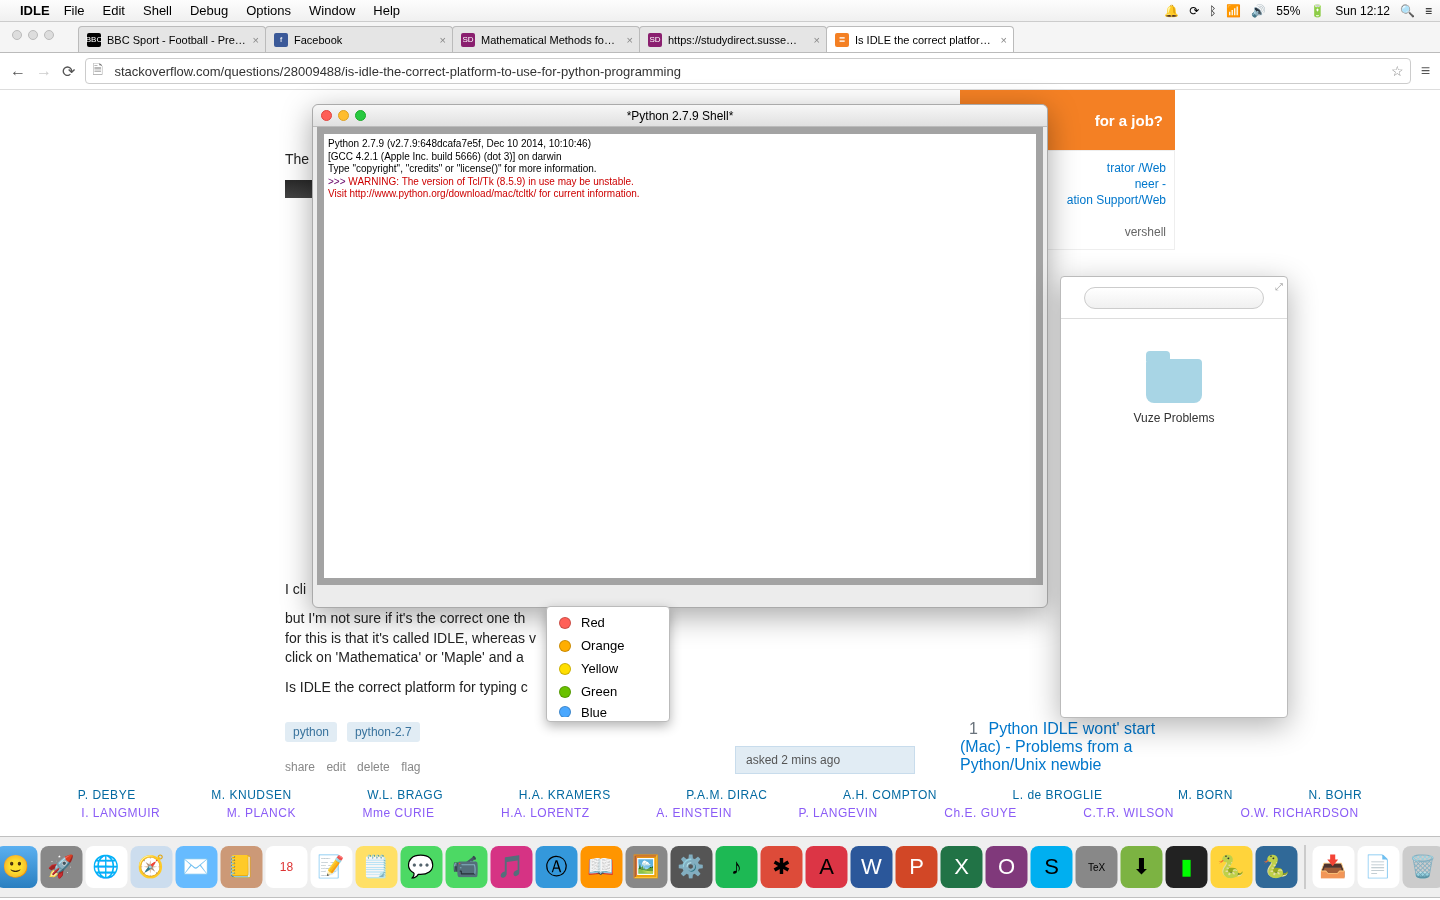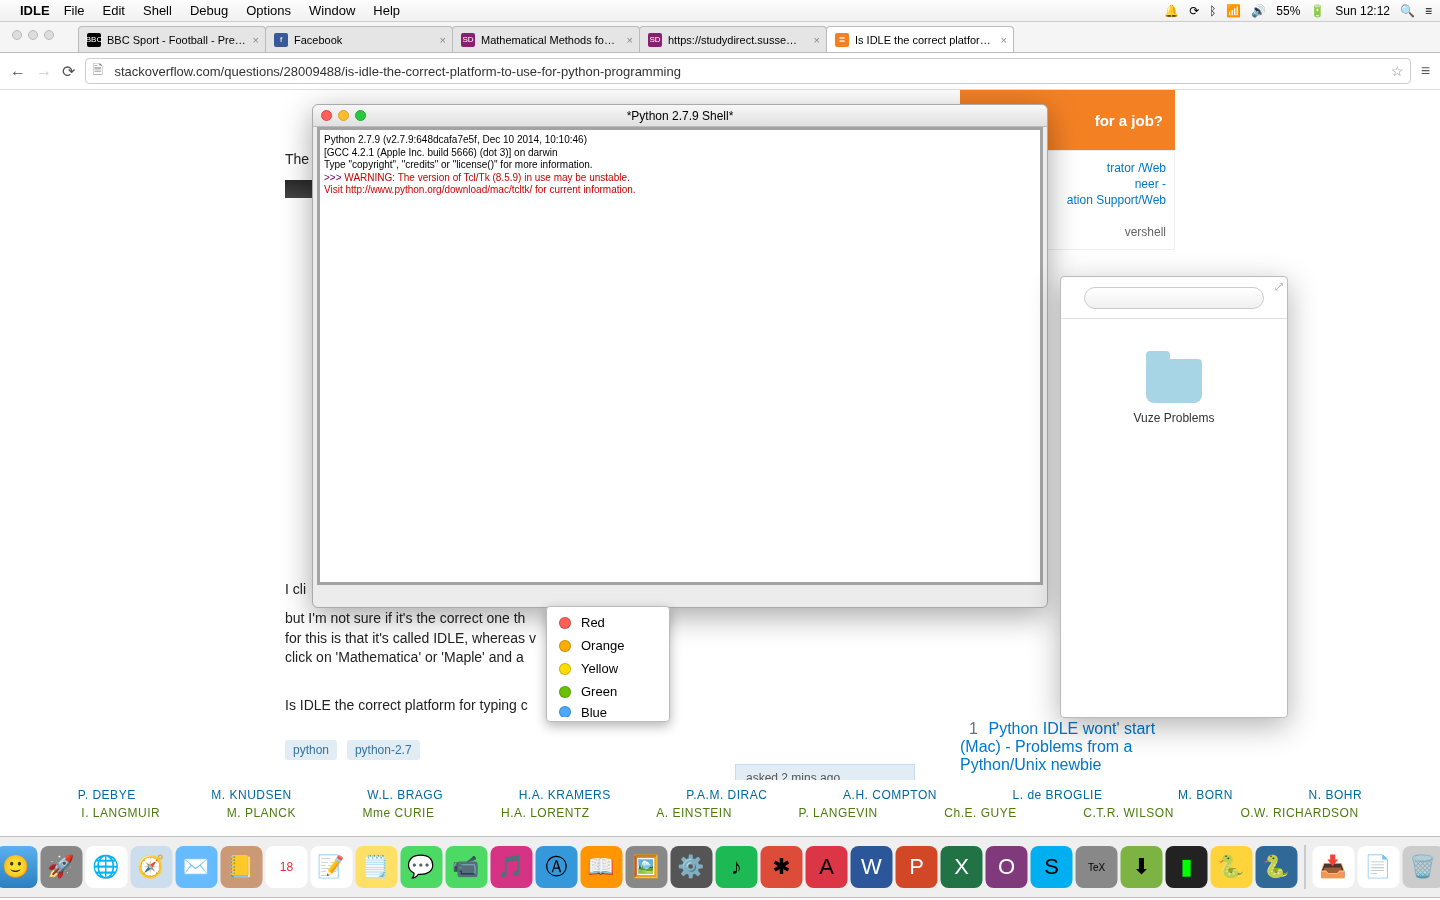--- a/index.html
+++ b/index.html
@@ -49,21 +49,21 @@
 .related a { color:#0077cc;}
 
 
 .idle { position:absolute; top:104px; left:312px; width:736px; height:504px; background:#ececec; border:1px solid #aaa; border-radius:6px; box-shadow:0 8px 30px rgba(0,0,0,0.35);}
 .idle .titlebar { height:22px; background:linear-gradient(#f7f7f7,#e0e0e0); border-bottom:1px solid #bbb; border-radius:6px 6px 0 0; display:flex; align-items:center; justify-content:center; font-size:12px; position:relative;}
 .idle .winbtns { position:absolute; left:8px; top:5px; display:flex; gap:6px;}
 .idle .winbtns div{width:11px;height:11px;border-radius:50%;}
 .idle .red{background:#ff5f57;border:1px solid #e0443e;}
 .idle .yel{background:#ffbd2e;border:1px solid #dea123;}
 .idle .grn{background:#28c940;border:1px solid #1aab29;}
-.idle .content{ position:absolute; top:22px; left:4px; right:4px; bottom:22px; background:#fff; border:3px solid #a3a3a3; font-family:Monaco,Menlo,monospace; font-size:10px; padding:4px; line-height:1.25; white-space:pre-wrap; overflow:hidden;}
+.idle .content{ position:absolute; top:22px; left:4px; right:4px; bottom:22px; background:#fff; border:7px solid #a3a3a3; font-family:Monaco,Menlo,monospace; font-size:10px; padding:4px; line-height:1.25; white-space:pre-wrap; overflow:hidden;}
 .idle .status{ position:absolute; bottom:0; left:0; right:0; height:20px; background:#ececec; border-top:1px solid #ccc; font-size:11px; display:flex; justify-content:flex-end; align-items:center; padding:0 8px; gap:2px;}
 .idle .status span{border:1px solid #bbb; padding:1px 4px; background:#fff;}
 .shell-line1{color:#000;}
 .shell-line2{color:#000;}
 .shell-line3{color:#000;}
 .shell-red{color:#c00;}
 .shell-purple{color:#606;}
 
 
 .finder { position:absolute; top:276px; left:1060px; width:228px; height:442px; background:#fff; border:1px solid #bbb; box-shadow:0 8px 30px rgba(0,0,0,0.3); border-radius:4px;}
@@ -75,21 +75,21 @@
 .finderlabel{text-align:center; font-size:12px; color:#333;}
 
 
 .colorpop { position:absolute; top:606px; left:546px; width:124px; background:#fff; border:1px solid #bbb; border-radius:4px; box-shadow:0 4px 12px rgba(0,0,0,0.3); padding:4px 0;}
 .colorpop .row{ display:flex; align-items:center; padding:4px 12px; font-size:13px;}
 .colorpop .dot{width:12px;height:12px;border-radius:50%; margin-right:10px; border:1px solid rgba(0,0,0,0.2);}
 .d-red{background:#ff5f57;} .d-org{background:#ffae00;} .d-yel{background:#ffde00;} .d-grn{background:#6ac100;} .d-blu{background:#4aa8ff;}
 
 
 .names { position:absolute; bottom:98px; left:0; right:0; display:flex; justify-content:space-around; font-size:12px; letter-spacing:0.5px; color:#0369a1; padding:0 40px;}
-.names2 { position:absolute; bottom:80px; left:0; right:0; display:flex; justify-content:space-around; font-size:12px; letter-spacing:0.5px; color:#4d7c0f; padding:0 48px;}
+.names2 { position:absolute; bottom:80px; left:0; right:0; display:flex; justify-content:space-around; font-size:12px; letter-spacing:0.5px; color:#8b5cf6; padding:0 48px;}
 
 
 .dock { position:absolute; bottom:2px; left:50%; transform:translateX(-50%); height:62px; background:rgba(230,230,230,0.65); border:1px solid rgba(160,160,160,0.6); border-radius:8px; display:flex; align-items:center; padding:0 10px; gap:3px;}
 .dockicon { width:42px; height:42px; border-radius:8px; display:flex; align-items:center; justify-content:center; font-size:22px;}
 .dockdiv { width:1px; height:44px; background:rgba(0,0,0,0.3); margin:0 4px;}
 
 
 .topstrip{ position:absolute; top:90px; left:285px; width:604px; height:18px; background:linear-gradient(#2a2a2a,#444); display:flex; align-items:center; justify-content:center; gap:2px; overflow:hidden;}
 .topstrip div{width:14px;height:14px;border-radius:3px;}
 </style>
@@ -201,21 +201,21 @@
       <div style="background:#222"></div>
   </div>
 
   <div class="so-content">
     <p>The</p>
     <div style="height:400px"></div>
     <p>I cli</p>
     <p>but I'm not sure if it's the correct one th</p>
     <p style="margin-top:-10px">for this is that it's called IDLE, whereas v</p>
     <p style="margin-top:-10px">click on 'Mathematica' or 'Maple' and a</p>
-    <p style="margin-top:28px">Is IDLE the correct platform for typing c</p>
+    <p style="margin-top:10px">Is IDLE the correct platform for typing c</p>
     <div class="tags">
       <span class="tagbadge">python</span>
       <span class="tagbadge">python-2.7</span>
     </div>
     <div class="actions">
       <span>share</span>
       <span>edit</span>
       <span>delete</span>
       <span>flag</span>
     </div>

